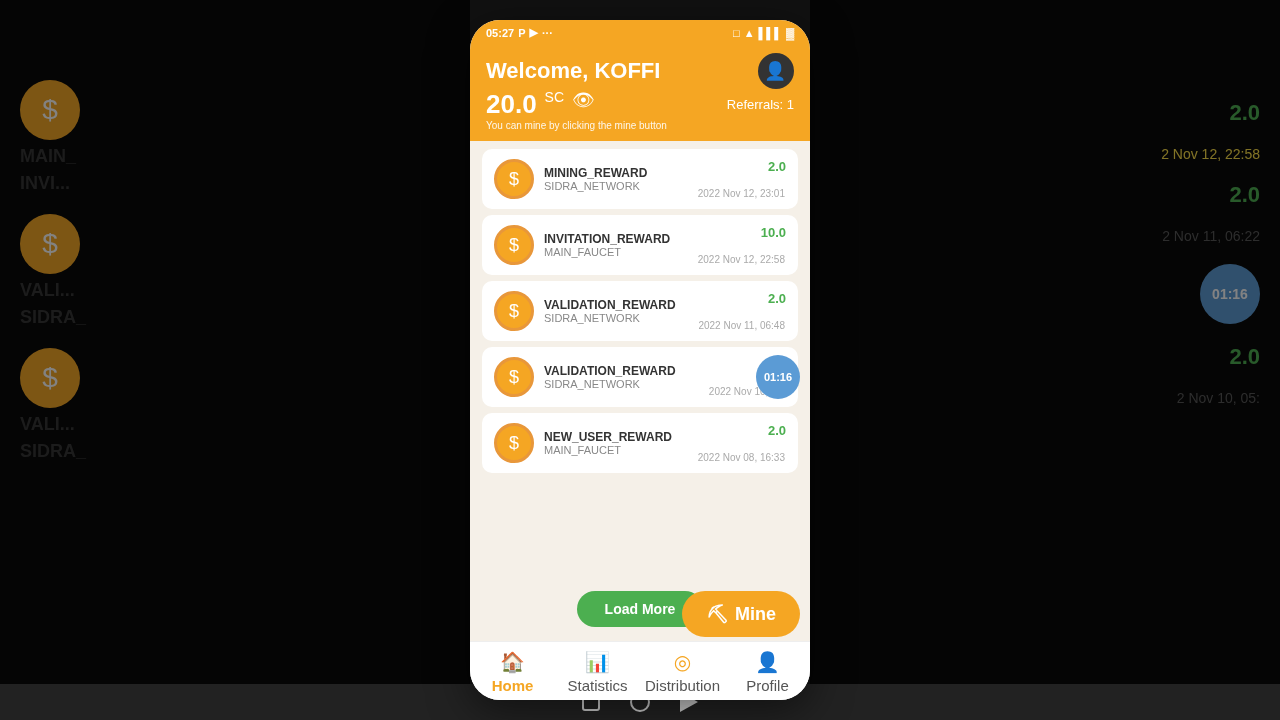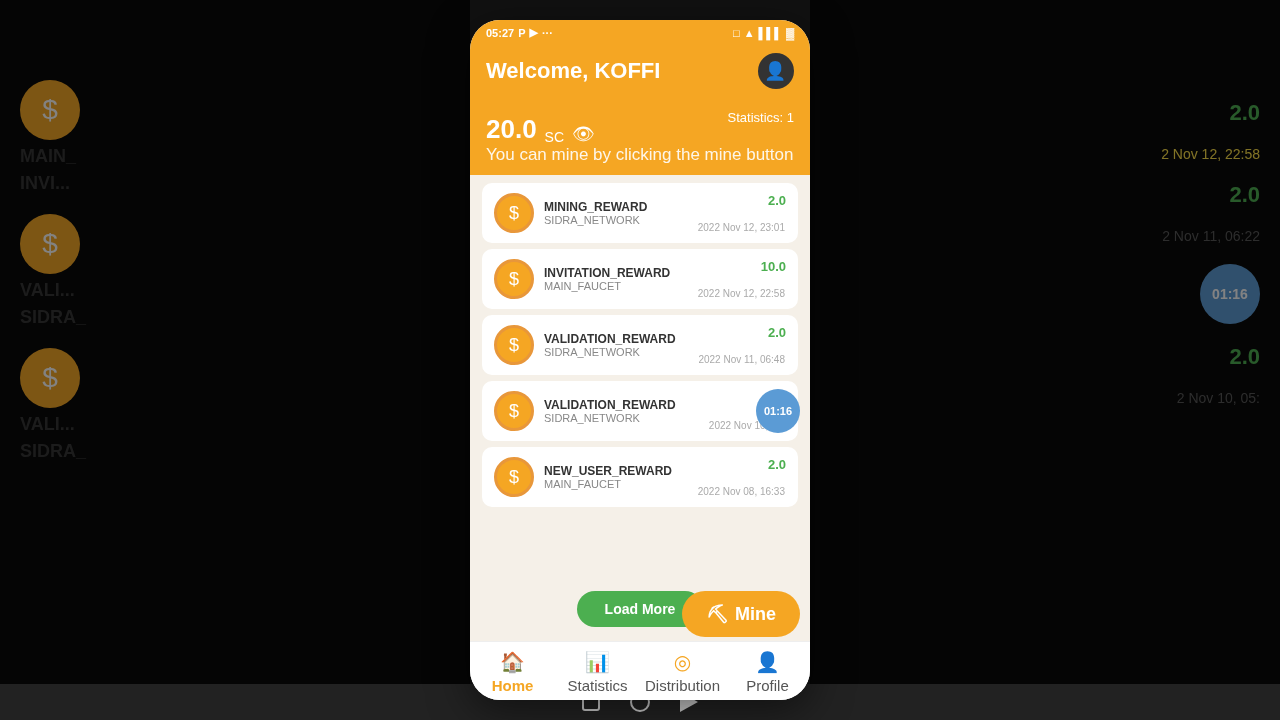--- a/index.html
+++ b/index.html
@@ -133,43 +133,42 @@
       color: white;
       font-size: 18px;
     }
     .balance-row {
       display: flex;
       justify-content: space-between;
       align-items: center;
     }
     .balance-left {
       display: flex;
-      align-items: flex-end;
+      align-items: flex-start;
       gap: 8px;
-      margin-top: 25px;
     }
     .balance-amount {
       font-size: 26px;
       font-weight: bold;
       color: #fff;
     }
     .balance-sc {
       font-size: 14px;
       color: #fff;
     }
     .eye-icon {
       font-size: 18px;
       color: #fff;
     }
     .referrals-text {
       font-size: 13px;
       color: #fff;
     }
     .mine-hint {
-      font-size: 17px;
+      font-size: 10px;
       color: rgba(255,255,255,0.9);
     }
 
     
     .tx-list {
       flex: 1;
       overflow-y: auto;
       background: #f5f0e8;
       padding: 8px 12px;
       display: flex;
@@ -403,21 +402,21 @@
       <span class="welcome-text">Welcome, KOFFI</span>
       <div class="avatar-icon">👤</div>
     </div>
     <div class="balance-row">
       <div class="balance-left">
         <span class="balance-amount">20.0</span>
         <span class="balance-sc">SC</span>
         <span class="eye-icon">👁</span>
       </div>
       <span class="referrals-text">
-        <span>Statistics:</span>&nbsp;<span>1</span>
+        <span>Referrals:</span>&nbsp;<span>1</span>
       </span>
     </div>
     <span class="mine-hint">You can mine by clicking the mine button</span>
   </div>
 
   <div class="tx-list" id="tx-list">
   <div class="tx-item" style="position: relative;">
     <div class="tx-coin-icon">$</div>
     <div class="tx-details">
       <div class="tx-type">MINING_REWARD</div>

